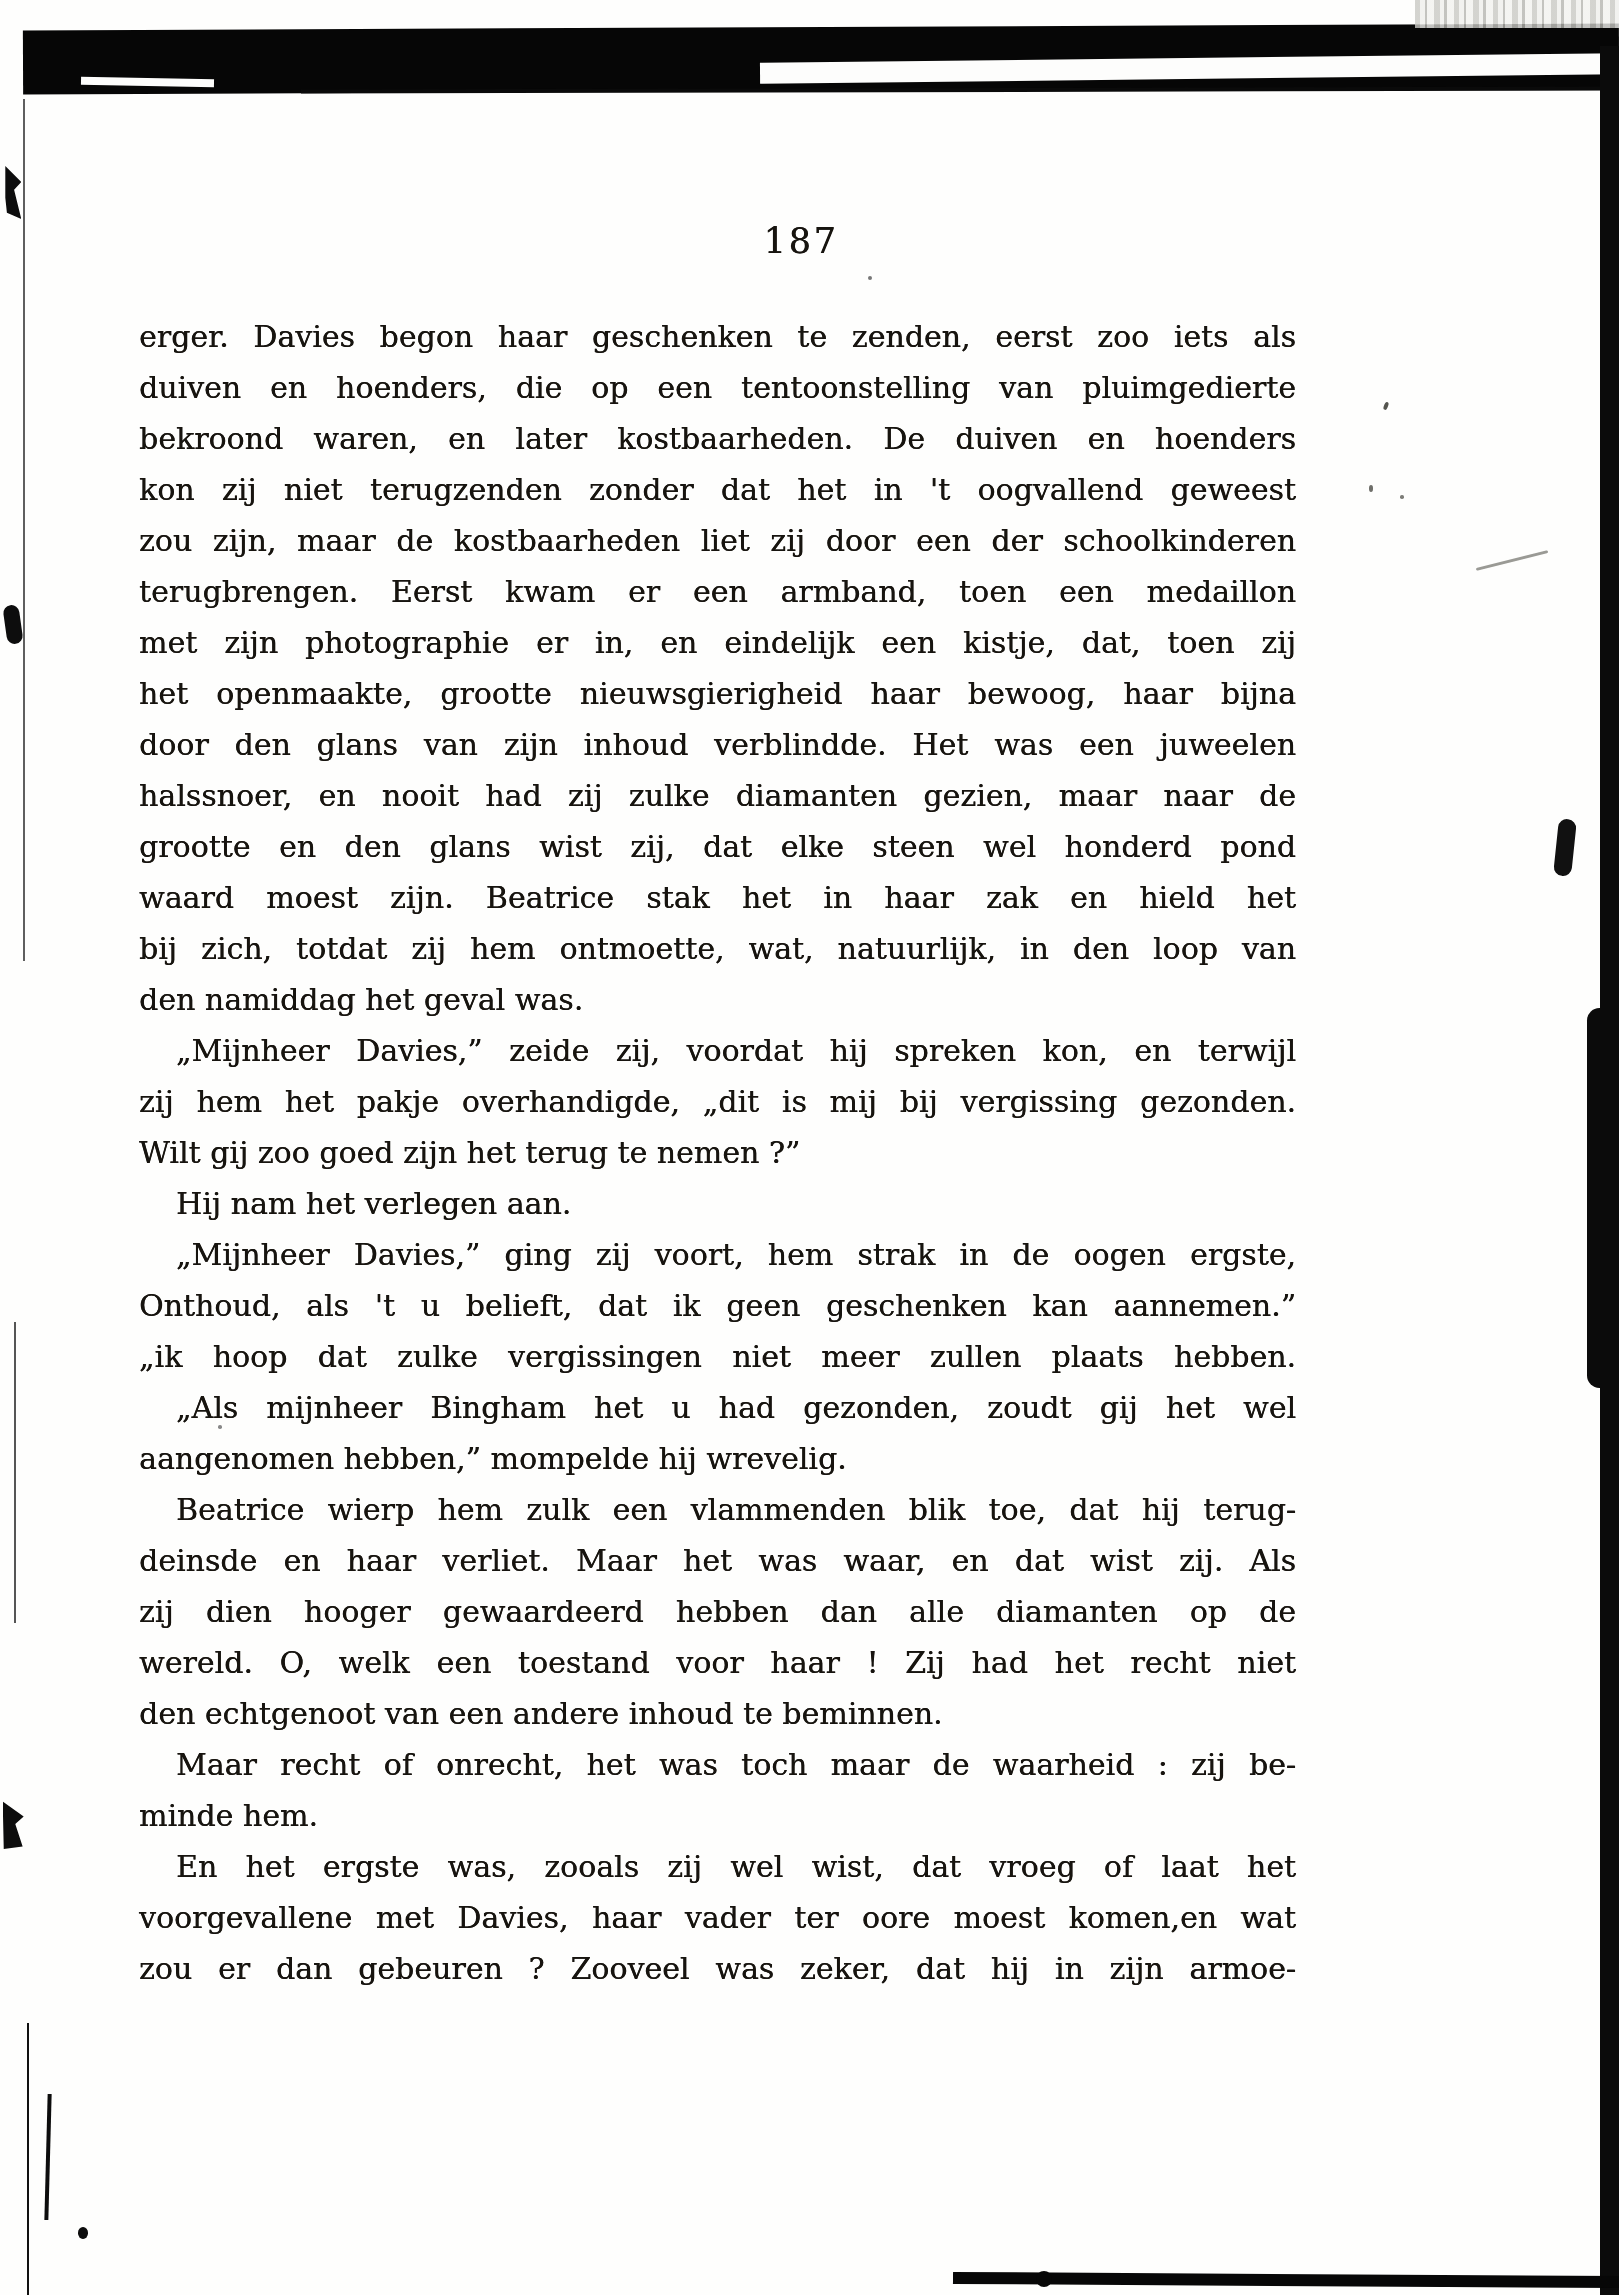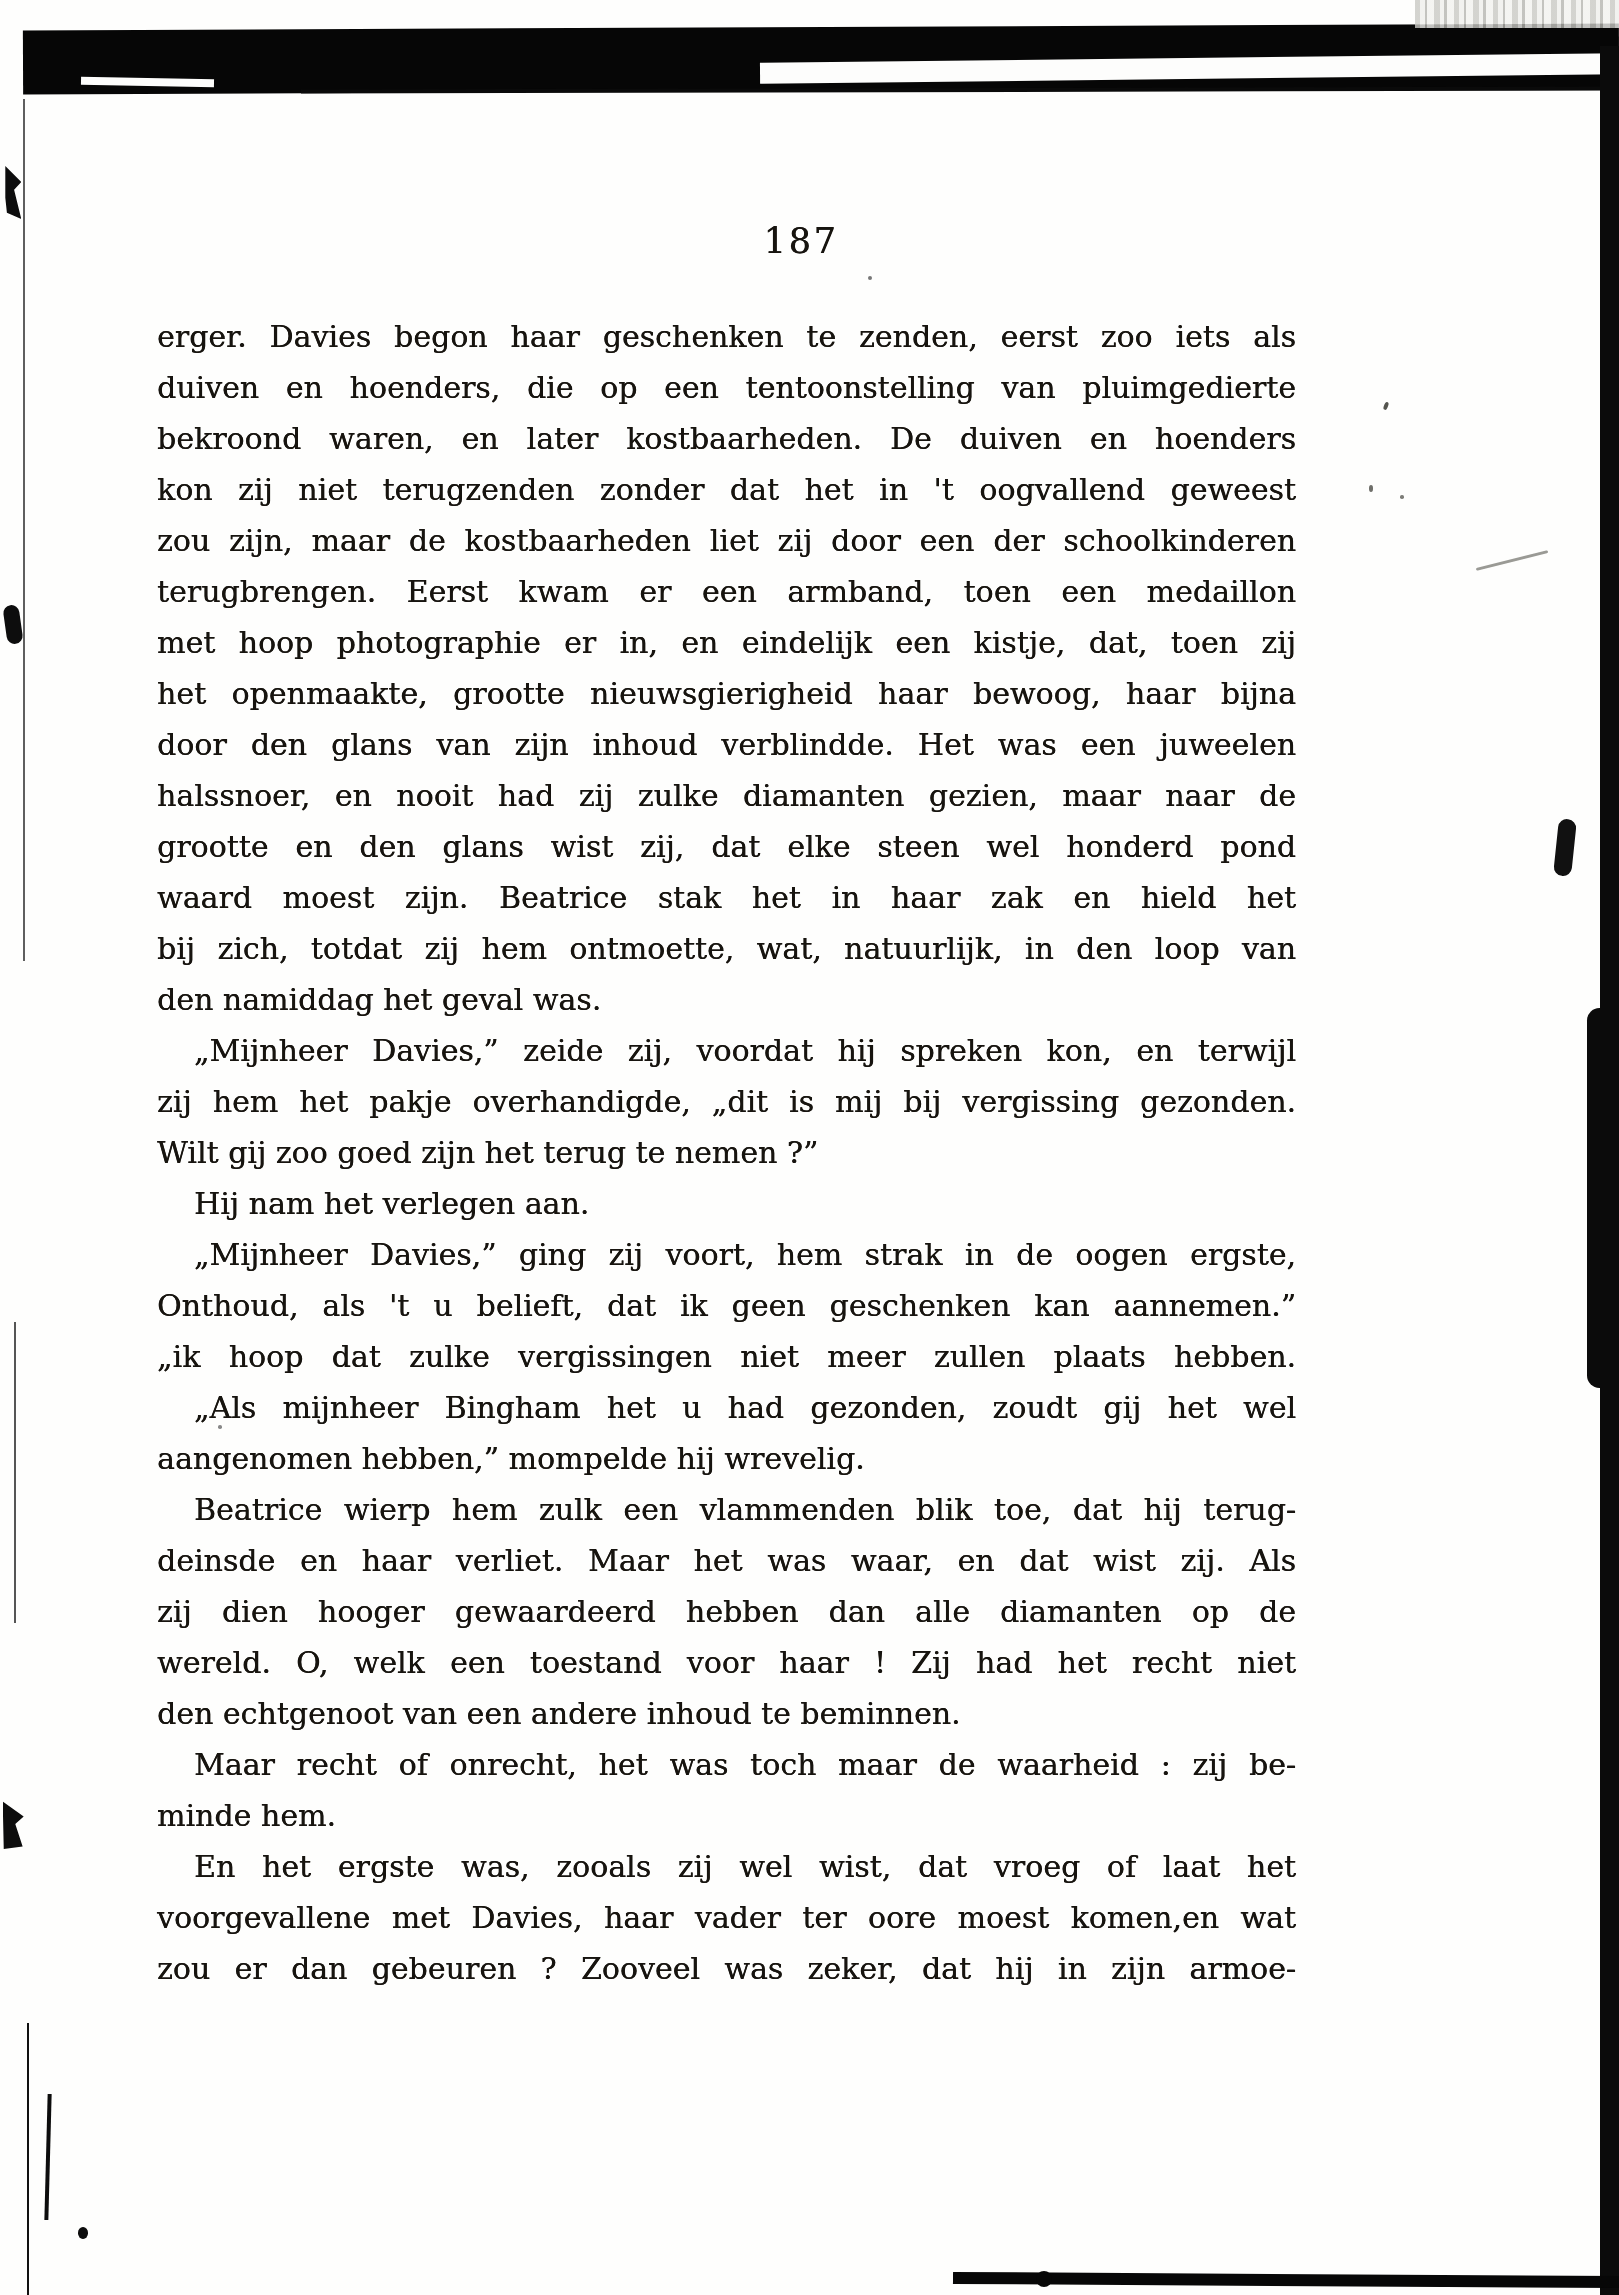--- a/index.html
+++ b/index.html
@@ -46,21 +46,21 @@
   .page-number{
     position:absolute;left:732px;top:221px;width:138px;
     text-align:center;font-size:35px;letter-spacing:2.7px;
     text-shadow:0.4px 0.4px 0 #17140f;
   }
   .text-block{
     position:absolute;left:139px;top:311px;width:1157px;
     font-size:30px;line-height:51px;
     text-shadow:0.3px 0.3px 0 #17140f;
   }
-  .line{min-height:51px;margin-left:18px;}
+  .line{min-height:51px;}
   .line.just{text-align:justify;text-align-last:justify;}
   .line.indent{text-indent:37px;}
   .line i{font-style:italic;}
 </style>
 </head>
 <body>
 
 <div class="scan">
 
   <div class="artifact top-bar"></div>
@@ -89,21 +89,21 @@
   <div class="artifact speck-5"></div>
 
   <div class="page-number">187</div>
   <div class="text-block">
       <div class="line just">erger. Davies begon haar geschenken te zenden, eerst zoo iets als</div>
       <div class="line just">duiven en hoenders, die op een tentoonstelling van pluimgedierte</div>
       <div class="line just">bekroond waren, en later kostbaarheden. De duiven en hoenders</div>
       <div class="line just">kon zij niet terugzenden zonder dat het in 't oogvallend geweest</div>
       <div class="line just">zou zijn, maar de kostbaarheden liet zij door een der schoolkinderen</div>
       <div class="line just">terugbrengen. Eerst kwam er een armband, toen een medaillon</div>
-      <div class="line just">met hoop photographie er in, en eindelijk een kistje, dat, toen zij</div>
+      <div class="line just">met zijn photographie er in, en eindelijk een kistje, dat, toen zij</div>
       <div class="line just">het openmaakte, grootte nieuwsgierigheid haar bewoog, haar bijna</div>
       <div class="line just">door den glans van zijn inhoud verblindde. Het was een juweelen</div>
       <div class="line just">halssnoer, en nooit had zij zulke diamanten gezien, maar naar de</div>
       <div class="line just">grootte en den glans wist zij, dat elke steen wel honderd pond</div>
       <div class="line just">waard moest zijn. Beatrice stak het in haar zak en hield het</div>
       <div class="line just">bij zich, totdat zij hem ontmoette, wat, natuurlijk, in den loop van</div>
       <div class="line">den namiddag het geval was.</div>
       <div class="line just indent">„Mijnheer Davies,” zeide zij, voordat hij spreken kon, en terwijl</div>
       <div class="line just">zij hem het pakje overhandigde, „dit is mij bij vergissing gezonden.</div>
       <div class="line">Wilt gij zoo goed zijn het terug te nemen ?”</div>

